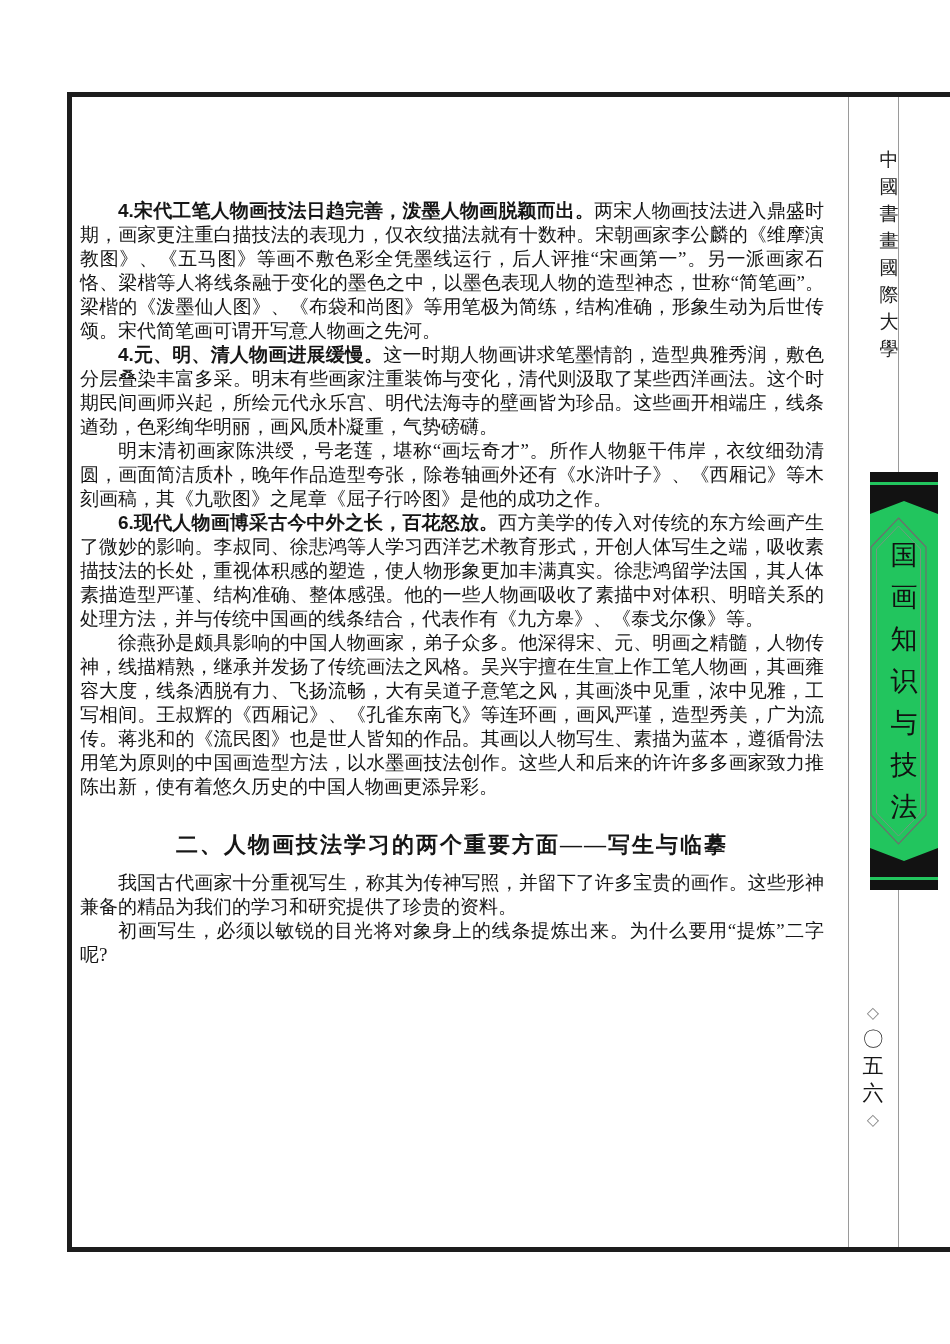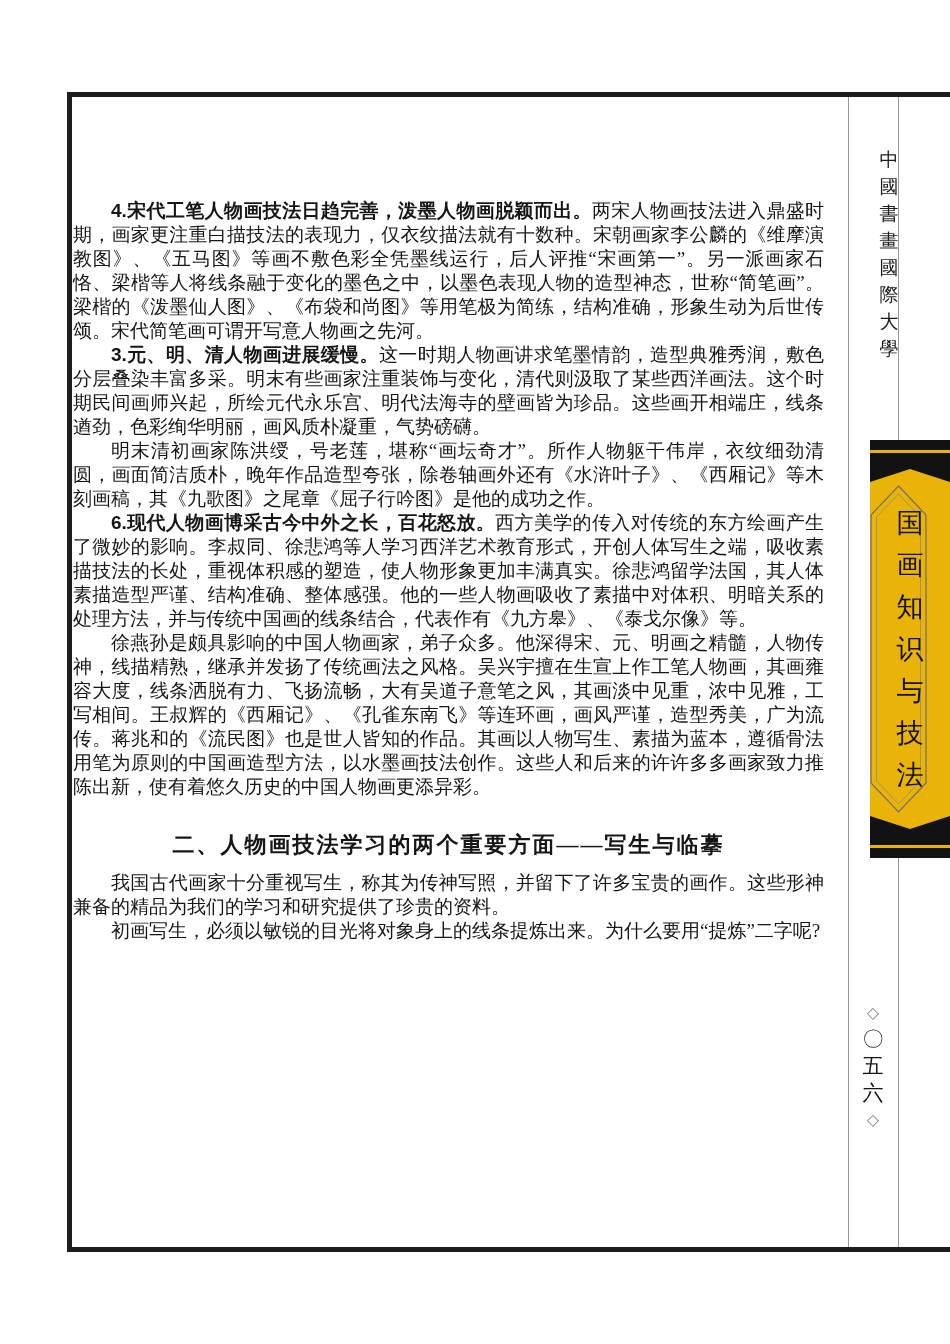--- a/index.html
+++ b/index.html
@@ -7,57 +7,57 @@
     width:950px;height:1344px;position:relative;background:#ffffff;
     font-family:"Liberation Serif","DejaVu Serif",serif;color:#161616;overflow:hidden;
   }
   
   .page-frame{
     position:absolute;left:67px;top:92px;width:883px;height:1150px;
     border-top:5px solid #1d1d1d;border-left:5px solid #1d1d1d;border-bottom:5px solid #1d1d1d;
   }
   .text-column{
     position:absolute;left:0;top:0;width:776px;height:100%;
-    padding:102px 24px 0 1px;box-sizing:border-box;
+    padding:102px 24px 0 8px;box-sizing:border-box;
   }
   p.para{margin:0;text-indent:2em;font-size:19px;line-height:24px;text-align:justify;}
   .lead{font-family:"Liberation Sans",sans-serif;font-weight:700;}
   .section-heading{
     margin:32px 0 12px;font-size:22px;font-weight:600;text-align:center;
     letter-spacing:2px;line-height:28px;
   }
   .v-rule{position:absolute;top:97px;height:1150px;width:1px;background:#9a9a9a;}
   .rule-a{left:848px;}
   .rule-b{left:898px;}
   
   .univ{position:absolute;left:864px;top:146px;width:50px;display:flex;justify-content:center;}
   .univ span{width:24px;font-size:19px;line-height:27px;text-align:center;word-break:break-all;color:#1d1d1d;}
   
-  .badge{position:absolute;left:870px;top:440px;width:80px;background:#eab308;}
+  .badge{position:absolute;left:870px;top:472px;width:68px;background:#22c55e;}
   .badge-bar{height:10px;background:#121212;}
   .badge-bar.bottom{margin-top:3px;}
   .badge-ribbon{height:29px;background:#121212;margin-top:3px;}
   .ribbon-top{clip-path:polygon(0 0,100% 0,100% 100%,50% 55%,0 100%);}
   .ribbon-bottom{clip-path:polygon(0 0,50% 45%,100% 0,100% 100%,0 100%);}
   .cartouche{position:relative;height:328px;margin-top:3px;}
   .cartouche svg{position:absolute;left:0;top:0;}
   .cartouche-label{position:absolute;left:0;top:0;right:0;bottom:0;display:flex;align-items:center;justify-content:center;}
   .cartouche-label span{width:32px;font-size:27px;line-height:42px;text-align:center;word-break:break-all;color:#111;}
   
   .pagenum{position:absolute;left:848px;top:1002px;width:50px;display:flex;flex-direction:column;align-items:center;}
   .ornament{font-size:16px;color:#8a8a8a;line-height:22px;}
   .pagenum-value{width:26px;font-size:21px;line-height:27px;text-align:center;word-break:break-all;margin:2px 4px;color:#161616;}
 </style>
 </head>
 <body>
 
 <div class="page-frame">
   <div class="text-column">
     <p class="para"><span class="lead">4.宋代工笔人物画技法日趋完善，泼墨人物画脱颖而出。</span><span>两宋人物画技法进入鼎盛时期，画家更注重白描技法的表现力，仅衣纹描法就有十数种。宋朝画家李公麟的《维摩演教图》、《五马图》等画不敷色彩全凭墨线运行，后人评推“宋画第一”。另一派画家石恪、梁楷等人将线条融于变化的墨色之中，以墨色表现人物的造型神态，世称“简笔画”。梁楷的《泼墨仙人图》、《布袋和尚图》等用笔极为简练，结构准确，形象生动为后世传颂。宋代简笔画可谓开写意人物画之先河。</span></p>
-    <p class="para"><span class="lead">3.元、明、清人物画进展缓慢。</span><span>这一时期人物画讲求笔墨情韵，造型典雅秀润，敷色分层叠染丰富多采。明末有些画家注重装饰与变化，清代则汲取了某些西洋画法。这个时期民间画师兴起，所绘元代永乐宫、明代法海寺的壁画皆为珍品。这些画开相端庄，线条遒劲，色彩绚华明丽，画风质朴凝重，气势磅礴。</span></p>
+    <p class="para"><span class="lead">4.元、明、清人物画进展缓慢。</span><span>这一时期人物画讲求笔墨情韵，造型典雅秀润，敷色分层叠染丰富多采。明末有些画家注重装饰与变化，清代则汲取了某些西洋画法。这个时期民间画师兴起，所绘元代永乐宫、明代法海寺的壁画皆为珍品。这些画开相端庄，线条遒劲，色彩绚华明丽，画风质朴凝重，气势磅礴。</span></p>
     <p class="para"><span class="lead"></span><span>明末清初画家陈洪绶，号老莲，堪称“画坛奇才”。所作人物躯干伟岸，衣纹细劲清圆，画面简洁质朴，晚年作品造型夸张，除卷轴画外还有《水浒叶子》、《西厢记》等木刻画稿，其《九歌图》之尾章《屈子行吟图》是他的成功之作。</span></p>
     <p class="para"><span class="lead">6.现代人物画博采古今中外之长，百花怒放。</span><span>西方美学的传入对传统的东方绘画产生了微妙的影响。李叔同、徐悲鸿等人学习西洋艺术教育形式，开创人体写生之端，吸收素描技法的长处，重视体积感的塑造，使人物形象更加丰满真实。徐悲鸿留学法国，其人体素描造型严谨、结构准确、整体感强。他的一些人物画吸收了素描中对体积、明暗关系的处理方法，并与传统中国画的线条结合，代表作有《九方皋》、《泰戈尔像》等。</span></p>
     <p class="para"><span class="lead"></span><span>徐燕孙是颇具影响的中国人物画家，弟子众多。他深得宋、元、明画之精髓，人物传神，线描精熟，继承并发扬了传统画法之风格。吴兴宇擅在生宣上作工笔人物画，其画雍容大度，线条洒脱有力、飞扬流畅，大有吴道子意笔之风，其画淡中见重，浓中见雅，工写相间。王叔辉的《西厢记》、《孔雀东南飞》等连环画，画风严谨，造型秀美，广为流传。蒋兆和的《流民图》也是世人皆知的作品。其画以人物写生、素描为蓝本，遵循骨法用笔为原则的中国画造型方法，以水墨画技法创作。这些人和后来的许许多多画家致力推陈出新，使有着悠久历史的中国人物画更添异彩。</span></p>
     <h2 class="section-heading">二、人物画技法学习的两个重要方面——写生与临摹</h2>
     <p class="para"><span>我国古代画家十分重视写生，称其为传神写照，并留下了许多宝贵的画作。这些形神兼备的精品为我们的学习和研究提供了珍贵的资料。</span></p>
     <p class="para"><span>初画写生，必须以敏锐的目光将对象身上的线条提炼出来。为什么要用“提炼”二字呢?</span></p>
   </div>
 </div>
 
 <div class="v-rule rule-a"></div>

